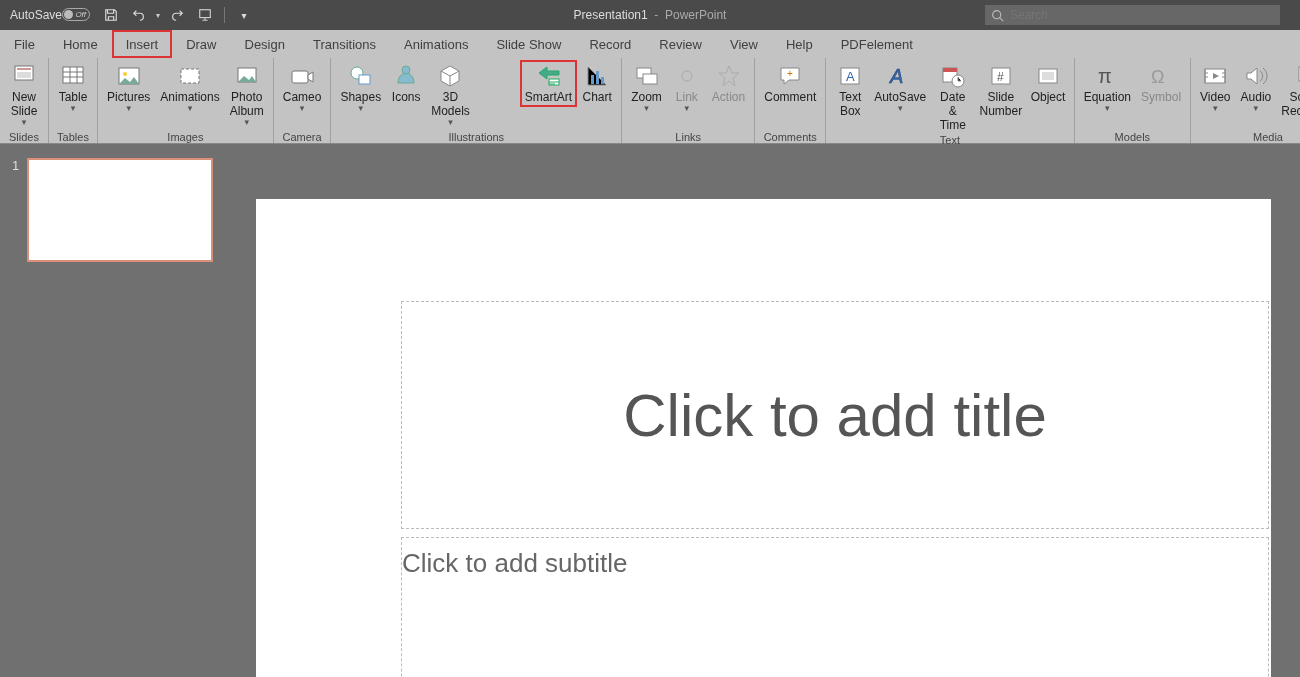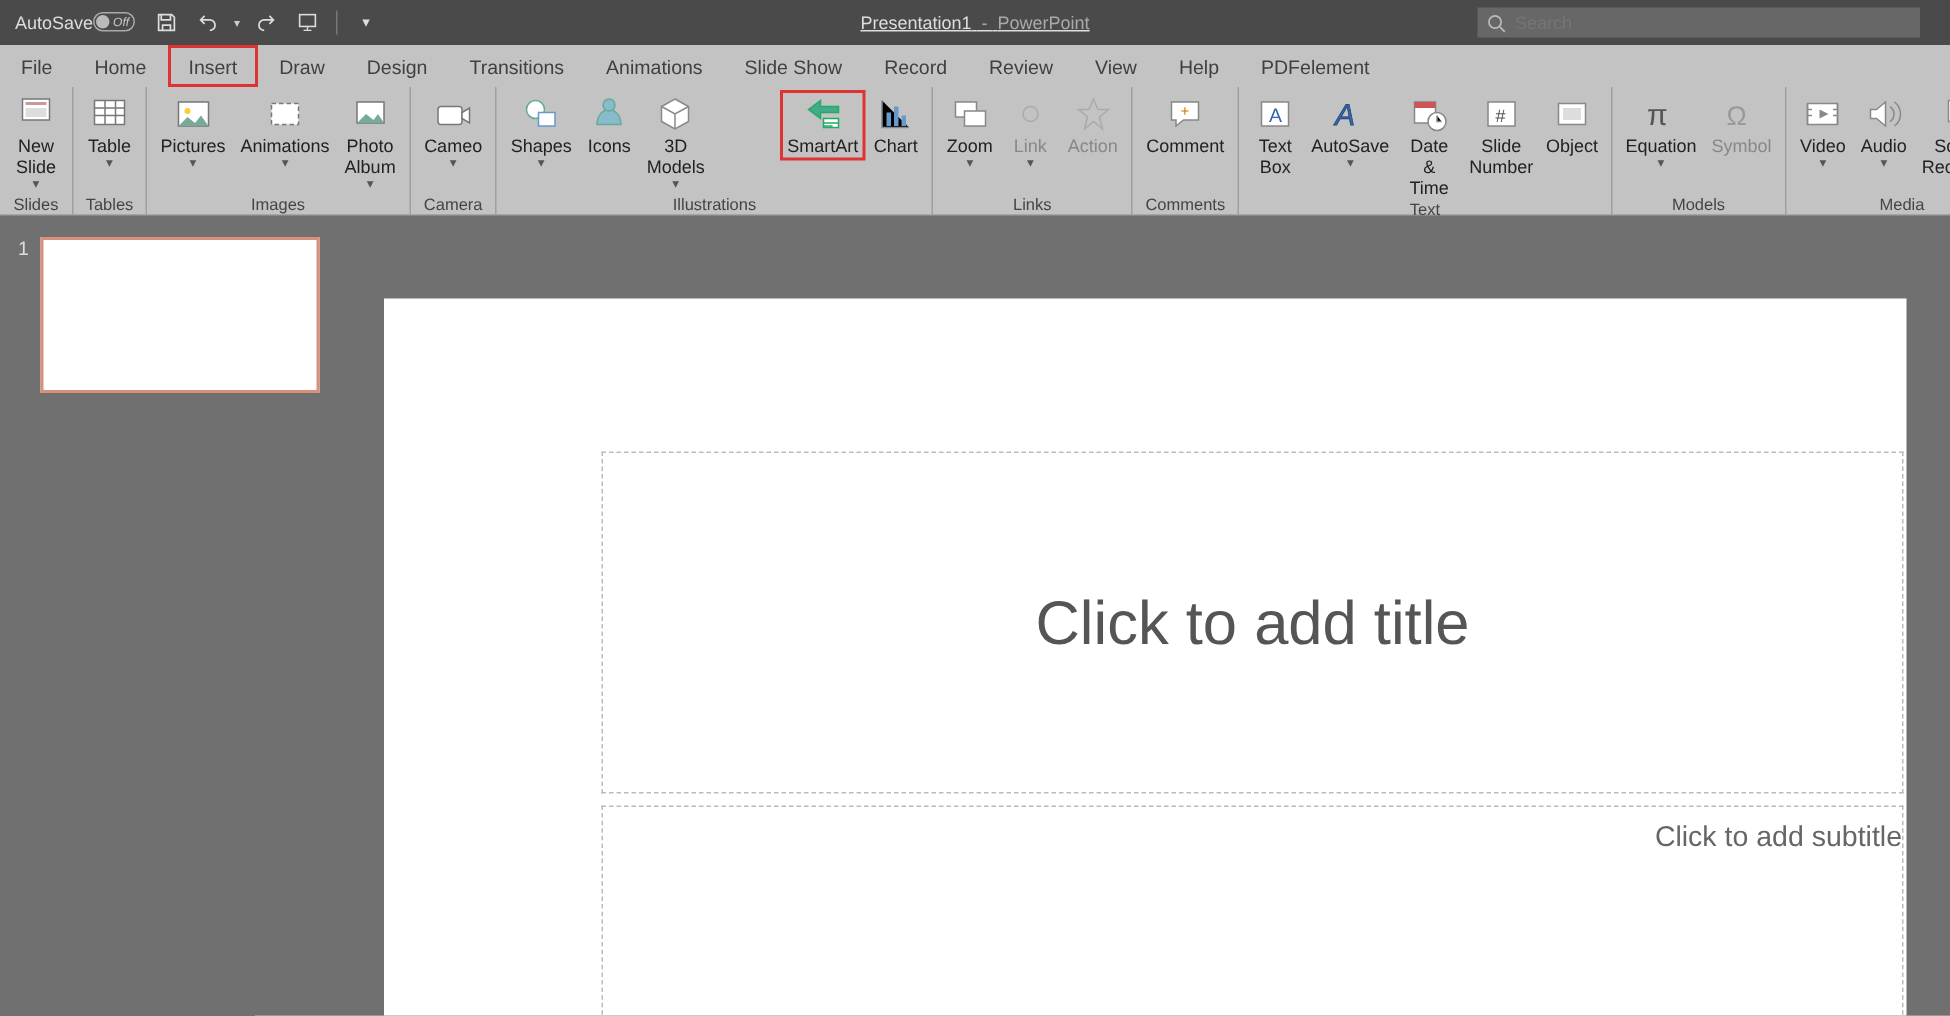--- a/index.html
+++ b/index.html
@@ -5,21 +5,21 @@
   * { box-sizing: border-box; margin: 0; padding: 0; font-family: "Segoe UI", Arial, sans-serif; }
   body { width: 1300px; height: 677px; background: #707070; overflow: hidden; }
   .titlebar { height: 30px; background: #4a4a4a; display: flex; align-items: center; color: #ddd; font-size: 12px; }
   .qat { display: flex; align-items: center; gap: 6px; padding-left: 6px; }
   .autosave { display: flex; align-items: flex-start; gap: 0; padding: 0 4px; }
   .autosave-toggle { width: 28px; height: 13px; border: 1px solid #aaa; border-radius: 8px; position: relative; font-size:8px; color:#ccc; line-height:11px; text-align:right; padding-right:3px;font-style:italic;}
   .autosave-toggle::before { content:""; width:9px; height:9px; border-radius:50%; background:#bbb; position:absolute; left:1px; top:1px;}
   .qat-btn { width: 22px; height: 22px; display:flex; align-items:center; justify-content:center; color:#ddd; cursor:pointer;}
   .qat-btn svg { width:14px; height:14px; }
   .qat-sep { width:1px; height:16px; background:#777; margin:0 2px;}
-  .title-center { position:absolute; left:50%; transform:translateX(-50%); color:#ddd;text-decoration:underline; }
+  .title-center { position:absolute; left:50%; transform:translateX(-50%); color:#ddd; }
   .title-dim { color:#aaa; }
   .search-box { position:absolute; right:20px; top:5px; width:295px; height:20px; background:#676767; display:flex; align-items:center; padding:0 6px; color:#bbb; gap:6px;}
   .search-box input { background:transparent; border:none; color:#ddd; flex:1; font-size:12px; outline:none;}
   .tabs-row { height: 28px; background:#c3c3c3; display:flex; align-items:stretch; font-size:13px; color:#404040;}
   .tab { padding: 0 14px; display:flex; align-items:center; cursor:pointer; }
   .tab.highlighted { border:2px solid #d33; background:#c3c3c3; padding:0 12px;}
   .ribbon { height: 86px; background:#c3c3c3; display:flex; border-bottom:1px solid #888;}
   .rgroup { display:flex; flex-direction:column; border-right:1px solid #a0a0a0; padding:0 4px;}
   .rgroup-btns { flex:1; display:flex; align-items:flex-start; padding-top:2px;}
   .rgroup-label { text-align:center; font-size:11px; color:#444; padding-bottom:0;}
@@ -30,23 +30,23 @@
   .rbtn .dd { font-size:9px; color:#555; line-height:0.8; }
   .rbtn.disabled { color:#888; }
   .workspace { display:flex; height: calc(677px - 30px - 28px - 86px); background:#707070;}
   .thumbpanel { width:240px; background:#707070; padding:14px 12px;}
   .thumb-row { display:flex; gap:8px;}
   .thumb-num { color:#ddd; font-size:13px; }
   .thumb { width:186px; height:104px; background:#fff; border:2px solid #d98f7a; }
   .slidearea { flex:1; position:relative; background:#707070; padding-top:55px; padding-left:16px;}
   .slide { width:1015px; height:571px; background:#fff; position:relative;}
   .ph { position:absolute; border:1px dashed #bbb; display:flex; align-items:center; justify-content:center; color:#666;}
-  .ph-title { left:145px; top:102px; width:868px; height:228px; font-size:41px; color:#555;}
+  .ph-title { left:145px; top:102px; width:868px; height:228px; font-size:60px; color:#555;}
   .ph-sub   { left:145px; top:338px; width:868px; }
-  .ph-sub-text {font-size:19px; display:block; text-align:right; width:100%; padding-top:10px;}
+  .ph-sub-text {font-size:26px; display:block; text-align:left; width:100%; padding-top:10px;}
 </style>
 </head>
 <body>
 
 <div class="titlebar">
   <div class="qat">
     <div class="autosave">
       <span>AutoSave</span>
       <span class="autosave-toggle">Off</span>
     </div>

